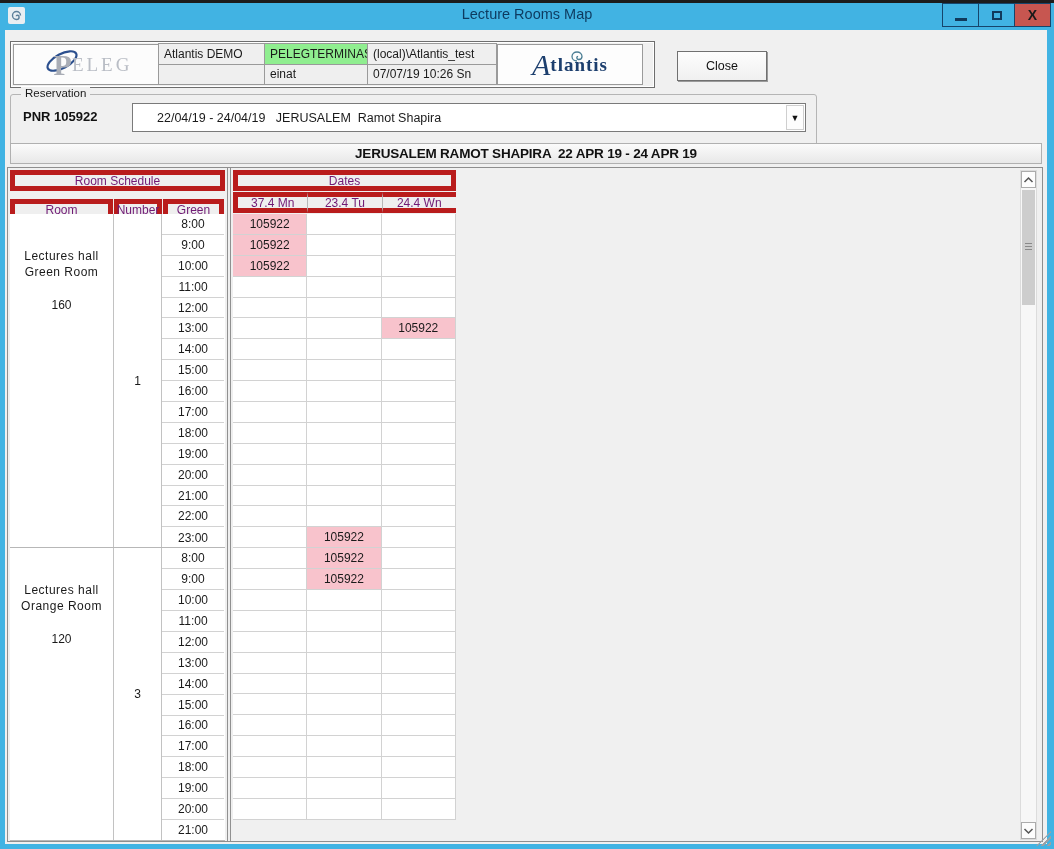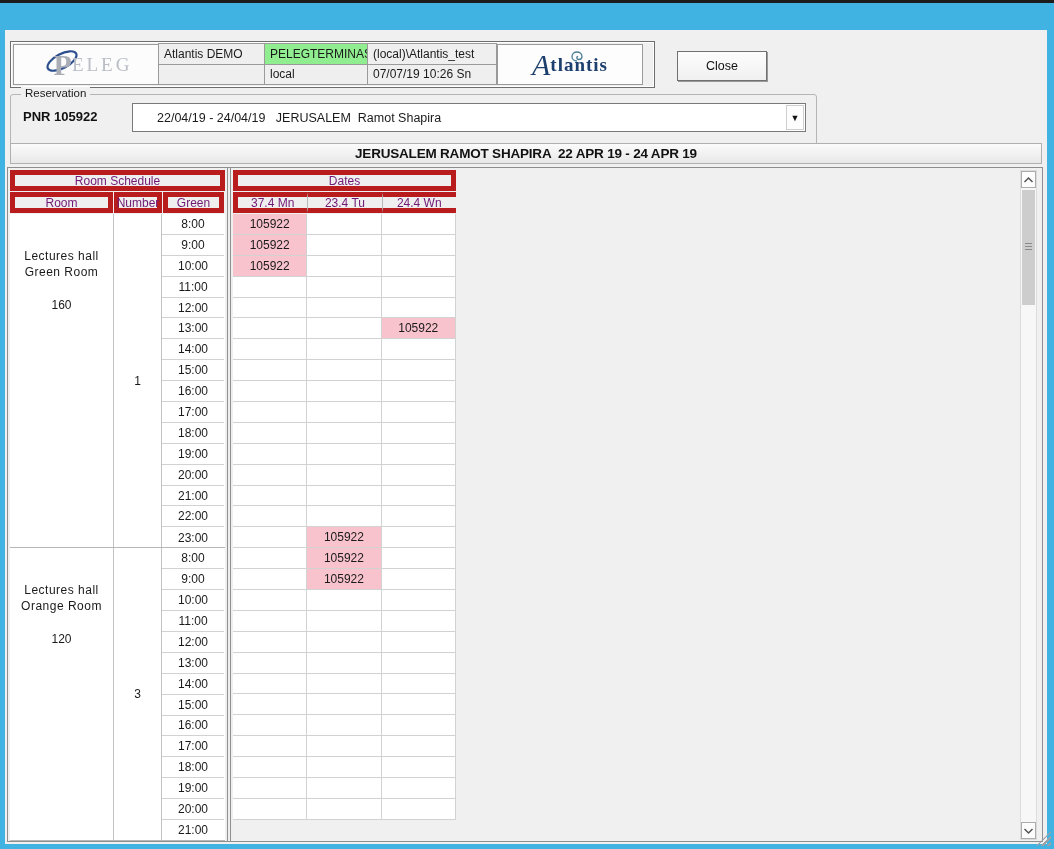--- a/index.html
+++ b/index.html
@@ -82,21 +82,21 @@
   
   :root { --rh:20.9px; }
   .table-wrap { position:absolute; left:2px; top:137px; width:1036px; height:675px;
     border:1px solid #8e8e8e; background:#f0f0f0; overflow:hidden; }
 
   .hcell { background:#efefef; border:5px solid #b91c1c; display:flex;
     align-items:center; justify-content:center; font-size:12px; color:#701a75; }
 
   .leftpane { position:absolute; left:1px; top:1px; width:217px; }
   .lp-grouphead { position:absolute; left:1px; top:1px; width:215px; height:21px; }
-  .lp-subheads { position:absolute; left:1px; top:23px; width:215px; height:21px;
+  .lp-subheads { position:absolute; left:1px; top:30px; width:215px; height:21px;
     display:flex; }
   .lp-subheads .hcell { margin-right:1px; }
   .lp-sections { position:absolute; left:1px; top:45px; width:215px; }
 
   .lp-section { display:flex; border-bottom:1px solid #b7b7b7; background:#fff; }
   .room-cell { width:104px; border-right:1px solid #c2c2c2; background:#fff;
     text-align:center; padding-top:34px; font-size:12px; color:#1a1a1a; }
   .room-name { line-height:16px; letter-spacing:0.5px; }
   .room-cap { margin-top:18px; }
   .num-cell { width:48px; border-right:1px solid #c2c2c2; background:#fff;
@@ -139,37 +139,57 @@
 
   .resize-grip { position:absolute; right:3px; bottom:3px; width:15px; height:15px;
     background:repeating-linear-gradient(135deg,transparent 0 2px,#9aa0a6 2px 4px);
     clip-path:polygon(100% 0,100% 100%,0 100%); }
 </style>
 </head>
 <body>
 
 <div class="window">
 
+  <div class="titlebar">
+    <span class="app-icon">
+      <svg width="17" height="17" viewBox="0 0 17 17">
+        <rect x="0" y="0" width="17" height="17" rx="2" fill="#e8eef2"></rect>
+        <path d="M12.5 8.5a4 4 0 1 0-4 4 2.6 2.6 0 0 0 2.6-2.6 1.7 1.7 0 0 0-1.7-1.7 1.1 1.1 0 0 0-1.1 1.1" fill="none" stroke="#5b7f9a" stroke-width="1.4"></path>
+      </svg>
+    </span>
+    <div class="title-text">Lecture Rooms Map</div>
+    <div class="winbtns">
+      <div class="winbtn">
+          <div class="glyph-min"></div>
+        </div>
+      <div class="winbtn">
+          <div class="glyph-max"></div>
+        </div>
+      <div class="winbtn close">
+          <span class="glyph-x">X</span>
+        </div>
+    </div>
+  </div>
 
   <div class="client">
 
     <div class="header-frame">
       <div class="logo-box">
         <svg width="40" height="38" viewBox="0 0 40 38" style="margin-right:-26px">
           <ellipse cx="22" cy="15" rx="16" ry="7" fill="none" stroke="#2b4f8e" stroke-width="2.2" transform="rotate(-28 22 15)"></ellipse>
         </svg>
         <span class="peleg-P">P</span>
           <span class="peleg-rest">ELEG</span>
       </div>
       <div class="info-grid">
         <div class="info-cell">Atlantis DEMO</div>
         <div class="info-cell green">PELEGTERMINAS</div>
         <div class="info-cell">(local)\Atlantis_test</div>
         <div class="info-cell"></div>
-        <div class="info-cell">local</div>
+        <div class="info-cell">einat</div>
         <div class="info-cell">07/07/19 10:26 Sn</div>
       </div>
       <div class="atlantis-box">
         <span class="shell">
           <svg width="14" height="12" viewBox="0 0 14 12">
             <path d="M7 11a5 4.5 0 1 1 5-4.5 3.2 3 0 0 1-3.2 3 2 1.9 0 0 1-2-1.9 1.3 1.2 0 0 1 1.3-1.2" fill="none" stroke="#4a7d93" stroke-width="1.3"></path>
           </svg>
         </span>
         <span class="atl-A">A</span>
           <span class="atl-rest">tlantis</span>

